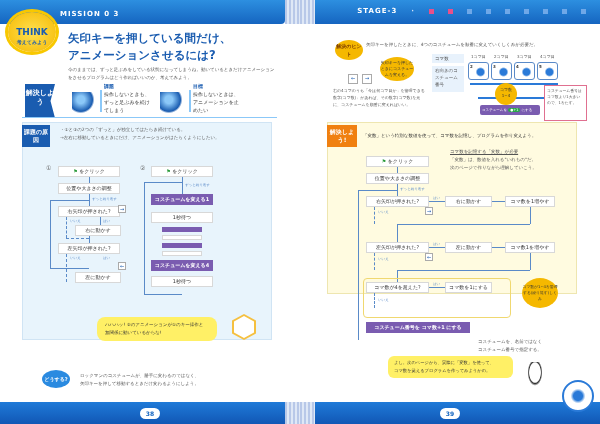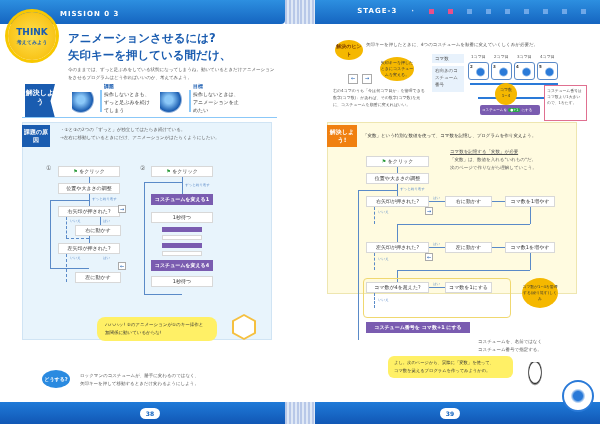--- a/index.html
+++ b/index.html
@@ -14,21 +14,21 @@
 .bottombar{position:absolute;bottom:0;height:22px;background:linear-gradient(#1f7ad8,#1157b5)}
 .pl .bottombar{left:0;width:285px}
 .pr .bottombar{left:15px;width:285px}
 .bspine{position:absolute;bottom:0;width:15px;height:22px;background:repeating-linear-gradient(90deg,#b8c8e8 0 2px,#dfe8f6 2px 4px)}
 .pl .bspine{right:0}.pr .bspine{left:0}
 .pagenum{position:absolute;bottom:5px;width:20px;height:11px;border-radius:6px;background:#fff;color:#1565c0;font-size:6px;text-align:center;line-height:11px;font-weight:bold}
 .mission{position:absolute;top:10px;left:60px;color:#fff;font-size:7px;font-weight:bold;letter-spacing:1px}
 .stage{position:absolute;top:7px;right:14px;color:#fff;font-size:7px;font-weight:bold;letter-spacing:1px;display:flex;align-items:center;gap:14px}
 .sq{width:5px;height:5px;background:#6fa8e8;display:inline-block}
 .sq.on{background:#e8508a}
-.think{position:absolute;top:12px;left:8px;width:48px;height:48px;border-radius:50%;background:radial-gradient(#ffe050,#f5b800);box-shadow:0 0 0 3px #f8c800;text-align:center;color:#1a5cb0;font-weight:bold}
+.think{position:absolute;top:12px;left:8px;width:48px;height:40px;border-radius:50%;background:radial-gradient(#ffe050,#f5b800);box-shadow:0 0 0 3px #f8c800;text-align:center;color:#1a5cb0;font-weight:bold}
 .think .t1{font-size:9px;margin-top:15px}
 .think .t2{font-size:5px;margin-top:2px}
 .title{position:absolute;top:30px;left:68px;font-size:11.5px;font-weight:bold;color:#1a5cb0;line-height:17px}
 .intro{position:absolute;top:66px;left:68px;width:215px;font-size:4.5px;line-height:8px;color:#555}
 .flag{position:absolute;top:84px;left:25px;width:30px;height:34px;background:#1a5cb0;color:#fff;font-size:7px;font-weight:bold;text-align:center;padding-top:5px;line-height:9px;clip-path:polygon(0 0,100% 0,85% 50%,100% 100%,0 100%)}
 .robot{position:absolute;width:22px;height:22px;background:radial-gradient(circle at 40% 35%,#8bc8f8 20%,#1a5cb0 60%,transparent 70%)}
 .goalbox{position:absolute;top:82px;font-size:5px;line-height:8px;color:#333}
 .goalbox .lbl{color:#1a5cb0;font-weight:bold}
 .goalbox .bar{position:absolute;left:-4px;top:8px;width:2px;height:22px;background:#8bc8f8}
 .hr{position:absolute;top:117px;left:22px;width:255px;height:1px;background:#8bc8f8}
@@ -83,22 +83,22 @@
   <div class="topbar"></div>
   <div class="spine"></div>
   <div class="mission">MISSION 0 3</div>
 
   <div class="think">
     <div class="t1">THINK</div>
     <div class="t2">考えてみよう</div>
   </div>
 
   <div class="title">
+    <div>矢印キーを押している間だけ、</div>
     <div>アニメーションさせるには?</div>
-    <div>矢印キーを押している間だけ、</div>
   </div>
   <div class="intro">
     <div>今のままでは、ずっと足ぶみをしている状態になってしまうね。動いているときだけアニメーション</div>
     <div>をさせるプログラムはどう作ればいいのか、考えてみよう。</div>
   </div>
 
   <div class="flag">解決しよう</div>
   <div class="robot" style="top:92px;left:72px"></div>
   <div class="goalbox" style="left:104px">
     <div class="bar"></div>

